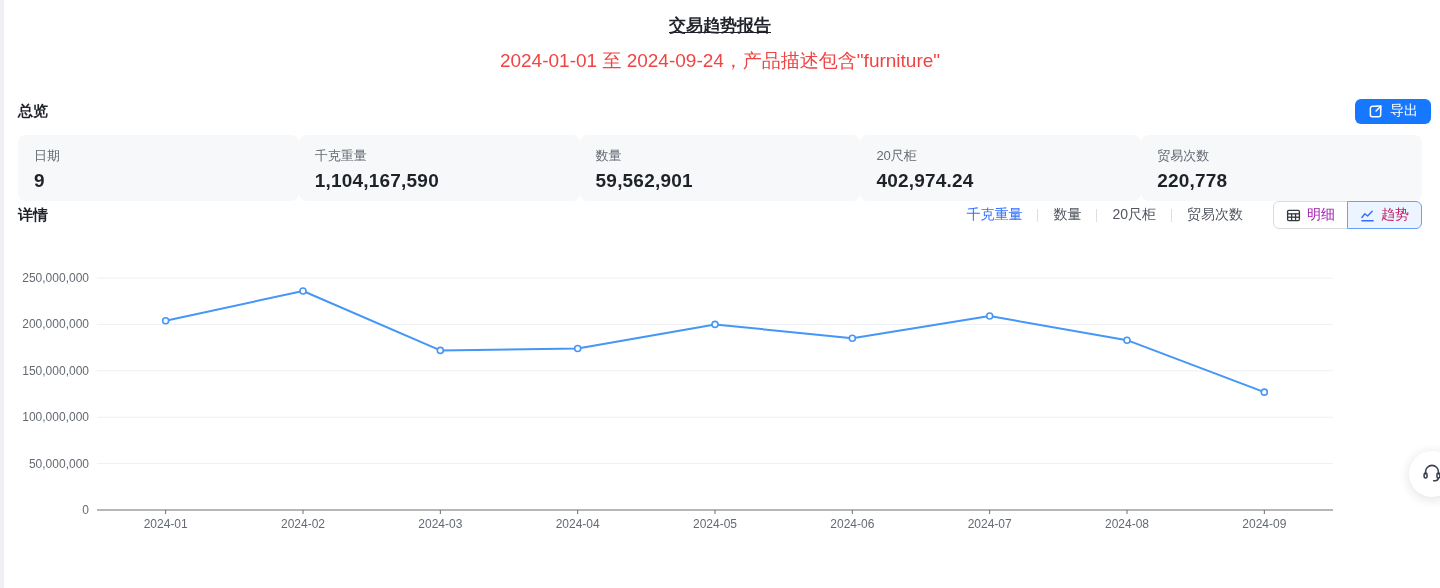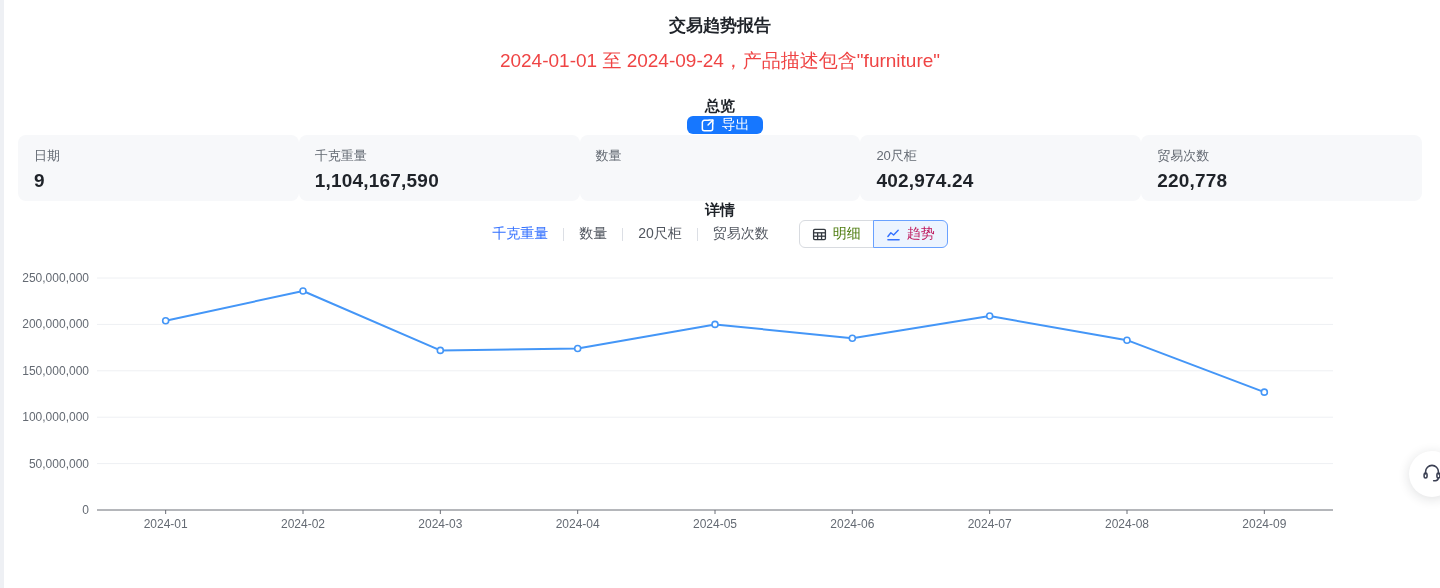--- a/index.html
+++ b/index.html
@@ -8,25 +8,25 @@
     position: relative;
     background: #ffffff;
     overflow: hidden;
     font-family: "Liberation Sans", sans-serif;
     color: #1f2329;
   }
   .left-strip { position:absolute; left:0; top:0; width:4px; height:588px; background:#eef0f4; }
 
   
   .report-header { text-align:center; padding-top:14px; }
-  .report-title { font-size:17px; font-weight:600; color:#1f2329; }
+  .report-title { font-size:17px; font-weight:600; color:#1f2329;text-decoration:underline; }
   .report-subtitle { margin-top:11px; font-size:19px; color:#ef4444; }
 
   
-  .section-row { display:flex; justify-content:space-between; align-items:center; padding:0 18px;flex-direction:column; }
+  .section-row { display:flex; justify-content:space-between; align-items:center; padding:0 18px; }
   .section-heading { font-size:15px; font-weight:700; color:#1f2329; }
   .overview-row { margin-top:23px; height:28px; }
   .details-row { height:28px; }
 
   
   .export-btn {
     display:inline-flex; align-items:center; gap:7px;
     height:25px; padding:0 13px; margin-right:-9px;
     background:#1677ff; color:#fff; border:none; border-radius:6px;
     font-size:14px; font-family:inherit; cursor:pointer;
@@ -45,21 +45,21 @@
   
   .details-controls { display:flex; align-items:center; }
   .metric-tabs { display:flex; align-items:center; }
   .metric-tab { font-size:14px; color:#51565f; cursor:pointer; }
   .metric-tab.active { color:#3370ff; }
   .tab-sep { width:1px; height:13px; background:#dcdfe5; margin:0 15px; }
   .view-toggle { display:flex; margin-left:30px; }
   .view-btn {
     display:inline-flex; align-items:center; gap:6px;
     height:28px; padding:0 12px; font-size:14px; font-family:inherit;
-    background:#fff; color:#4d7c0f; border:1px solid #d8dbe0; cursor:pointer;
+    background:#fff; color:#a21caf; border:1px solid #d8dbe0; cursor:pointer;
   }
   .view-btn:first-child { border-radius:6px 0 0 6px; }
   .view-btn:last-child { border-radius:0 6px 6px 0; margin-left:-1px; }
   .view-btn.active { background:#ecf4ff; border-color:#69a1ff; color:#be185d; position:relative; }
   .view-btn svg { display:block; }
 
   
   .chart-wrap { position:absolute; left:0; top:258; width:1440px; height:330px; }
   .chart-wrap svg { display:block; }
   .ytick-label, .xtick-label { font-size:12px; fill:#646a73; }
@@ -101,20 +101,21 @@
   <div class="card">
     <div class="card-label">日期</div>
     <div class="card-value">9</div>
   </div>
   <div class="card">
     <div class="card-label">千克重量</div>
     <div class="card-value">1,104,167,590</div>
   </div>
   <div class="card">
     <div class="card-label">数量</div>
+    <div class="card-value">59,562,901</div>
   </div>
   <div class="card">
     <div class="card-label">20尺柜</div>
     <div class="card-value">402,974.24</div>
   </div>
   <div class="card">
     <div class="card-label">贸易次数</div>
     <div class="card-value">220,778</div>
   </div>
 </div>

